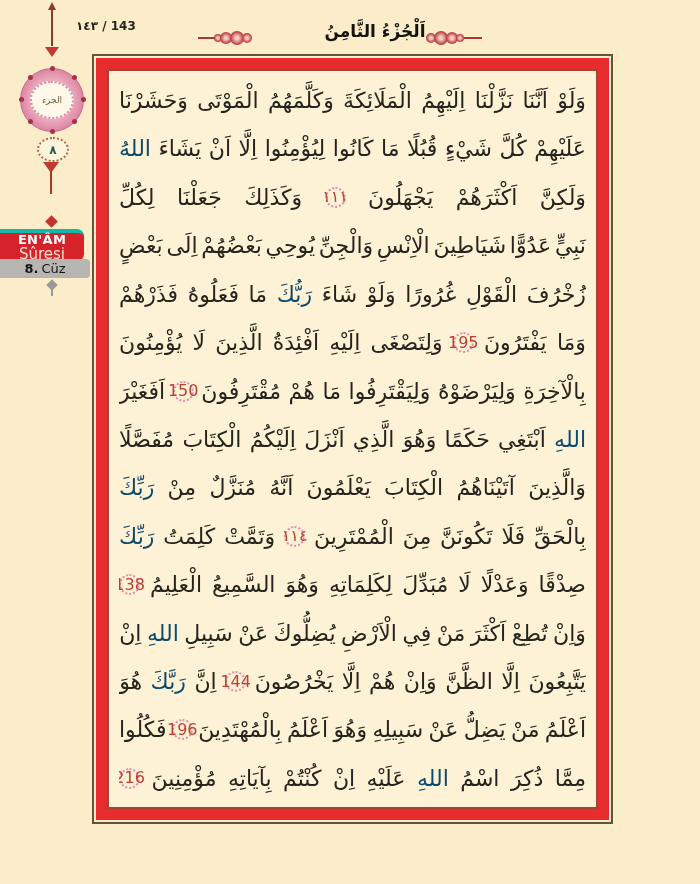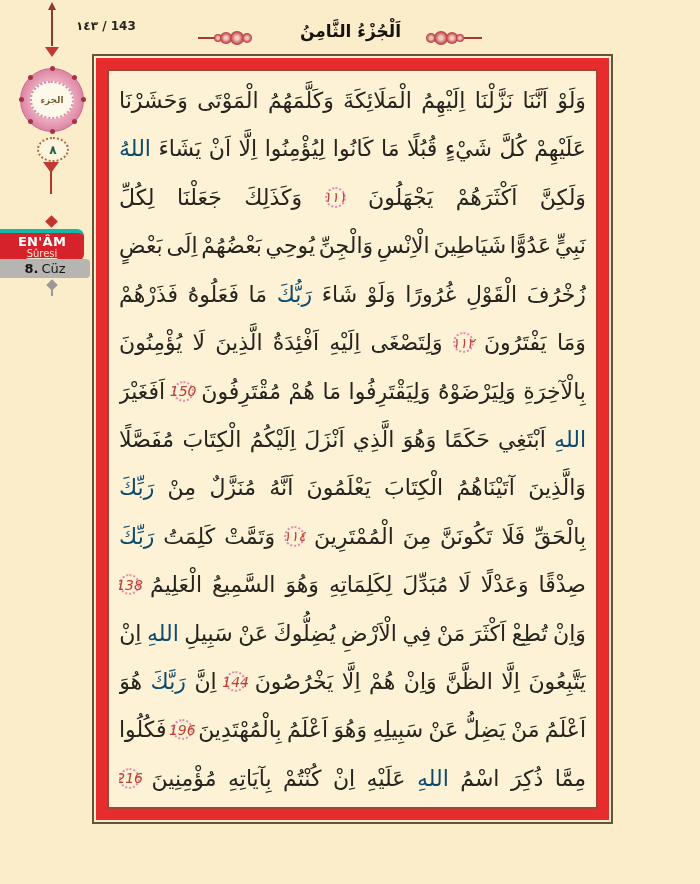--- a/index.html
+++ b/index.html
@@ -9,42 +9,42 @@
     font-family:"DejaVu Sans",sans-serif;
   }
   .abs{position:absolute;}
 
   
   .page-number{
     left:76px;top:19px;font-size:12px;font-weight:bold;color:#26261f;
     direction:ltr;letter-spacing:1px;
   }
   .juz-title{
-    left:300px;top:21px;width:150px;text-align:left;
+    left:300px;top:21px;width:150px;text-align:center;
     font-size:17px;color:#15130d;direction:rtl;font-weight:bold;
   }
   .orn{top:31px;display:flex;align-items:center;}
   .orn .dash{width:18px;height:2px;background:#a33c36;}
   .fdot{border-radius:50%;background:radial-gradient(circle,#f0c9c0 18%,#c04848 62%,#8e2f2c 100%);margin-left:-2px;}
   .fdot.s1{width:8px;height:8px;}
   .fdot.s2{width:12px;height:12px;}
   .fdot.s3{width:14px;height:14px;}
   .fdot.s4{width:10px;height:10px;}
 
   
   .pin-line{left:51px;top:9px;width:2px;height:37px;background:#8d3a31;}
   .pin-tip{left:48px;top:2px;width:0;height:0;
     border-left:4px solid transparent;border-right:4px solid transparent;border-bottom:8px solid #8d3a31;}
   .pin-arrow{left:45px;top:47px;width:0;height:0;
     border-left:7px solid transparent;border-right:7px solid transparent;border-top:10px solid #c23832;}
 
   .medallion{
     left:20px;top:68px;width:62px;height:62px;border-radius:50%;
     background:radial-gradient(circle,#fbe9ee 0%,#f2b9ca 36%,#df8aa8 68%,#cf7394 100%);
-    border:1px solid #c06a8a;display:flex;align-items:center;justify-content:center;font-weight:bold;
+    border:1px solid #c06a8a;display:flex;align-items:center;justify-content:center;
   }
   .medallion-dots{position:absolute;left:29px;top:-3px;width:5px;height:5px;border-radius:50%;
     background:#a83148;box-shadow:0 63px 0 #a83148,-31px 31px 0 #a83148,31px 31px 0 #a83148,
     -22px 9px 0 #a83148,22px 9px 0 #a83148,-22px 53px 0 #a83148,22px 53px 0 #a83148;}
   .medallion-core{
     width:40px;height:34px;background:#fdf8ea;border:2px dotted #cf8fa5;
     border-radius:48% 52% 50% 50%;display:flex;align-items:center;justify-content:center;
     font-size:9px;color:#77603a;direction:rtl;
   }
   .juz-oval{
@@ -56,21 +56,21 @@
     border-left:8px solid transparent;border-right:8px solid transparent;border-top:11px solid #c23832;}
   .finial-line{left:50px;top:170px;width:2px;height:24px;background:#b2352c;}
 
   .badge-fleur{left:47px;top:217px;width:9px;height:9px;background:#c2332c;transform:rotate(45deg);}
   .surah-badge{
     left:0;top:229px;width:84px;height:28px;background:#d6232b;
     border-radius:0 7px 7px 0;border-top:4px solid #14b8a6;
     display:flex;flex-direction:column;align-items:center;justify-content:center;line-height:1;
   }
   .surah-badge .l1{font-size:13px;font-weight:bold;color:#ffffff;letter-spacing:.3px;}
-  .surah-badge .l2{font-size:10px;color:#f6e3cf;margin-top:1px;text-decoration:underline;}
+  .surah-badge .l2{font-size:15px;color:#f6e3cf;margin-top:1px;text-decoration:underline;}
   .cuz-strip{
     left:0;top:259px;width:90px;height:19px;background:#b7b5b2;border-radius:0 4px 4px 0;
     display:flex;align-items:center;justify-content:center;font-size:13px;color:#141414;gap:3px;
   }
   .cuz-strip .b{font-weight:bold;}
   .strip-orn{left:48px;top:281px;width:8px;height:8px;background:#9b9995;transform:rotate(45deg);}
   .strip-orn-stem{left:51px;top:289px;width:2px;height:7px;background:#9b9995;}
 
   
   .frame{
@@ -86,21 +86,21 @@
   .qline{
     display:flex;justify-content:space-between;align-items:center;
     direction:rtl;height:47px;font-size:22px;color:#26241d;overflow:hidden;
   }
   .qline .word{white-space:nowrap;}
   .qline .word.red{color:#0c4a6e;}
   .vmark{
     width:21px;height:21px;box-sizing:border-box;flex:0 0 auto;
     border:2px dotted #e08bab;border-radius:50%;background:#fdf1d6;
     display:flex;align-items:center;justify-content:center;
-    font-size:14px;color:#bb3f35;direction:rtl;line-height:1;font-style:italic;
+    font-size:16px;color:#bb3f35;direction:rtl;line-height:1;
   }
 </style>
 </head>
 <body>
 
 <div class="abs page-number">١٤٣ / 143</div>
 
 <div class="abs orn" style="left:198px;">
   <div class="dash"></div>
   <div class="fdot s1"></div>
@@ -200,21 +200,21 @@
           <span class="word">وَلَوْ</span>
           <span class="word">شَاءَ</span>
           <span class="word red">رَبُّكَ</span>
           <span class="word">مَا</span>
           <span class="word">فَعَلُوهُ</span>
           <span class="word">فَذَرْهُمْ</span>
         </div>
         <div class="qline">
           <span class="word">وَمَا</span>
           <span class="word">يَفْتَرُونَ</span>
-          <span class="vmark">١١٢</span>
+          <span class="vmark">195</span>
           <span class="word">وَلِتَصْغَى</span>
           <span class="word">اِلَيْهِ</span>
           <span class="word">اَفْئِدَةُ</span>
           <span class="word">الَّذِينَ</span>
           <span class="word">لَا</span>
           <span class="word">يُؤْمِنُونَ</span>
         </div>
         <div class="qline">
           <span class="word">بِالْآخِرَةِ</span>
           <span class="word">وَلِيَرْضَوْهُ</span>

